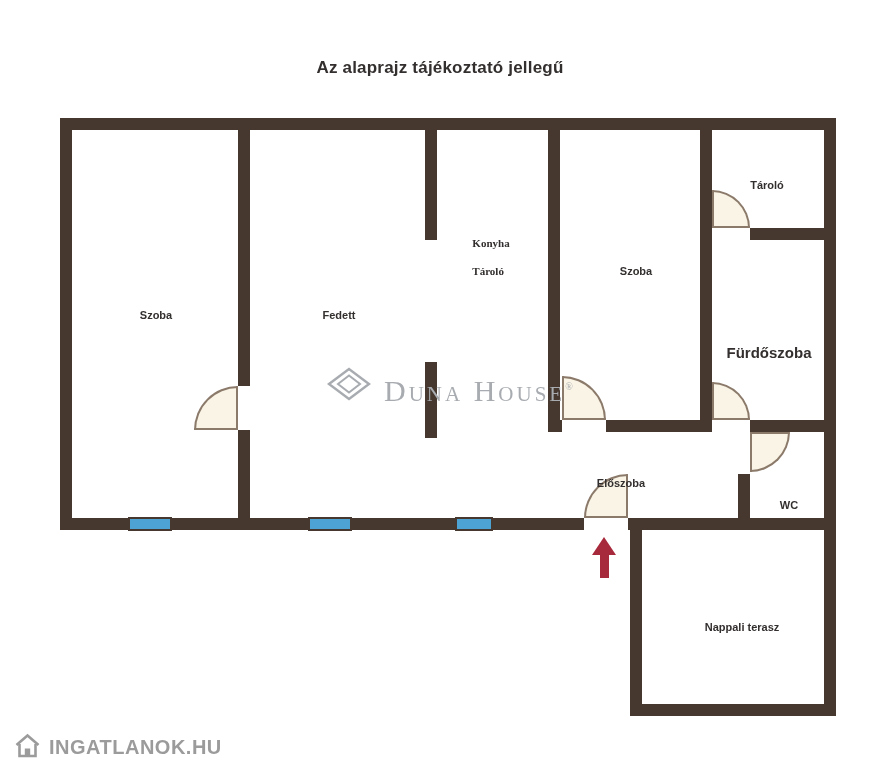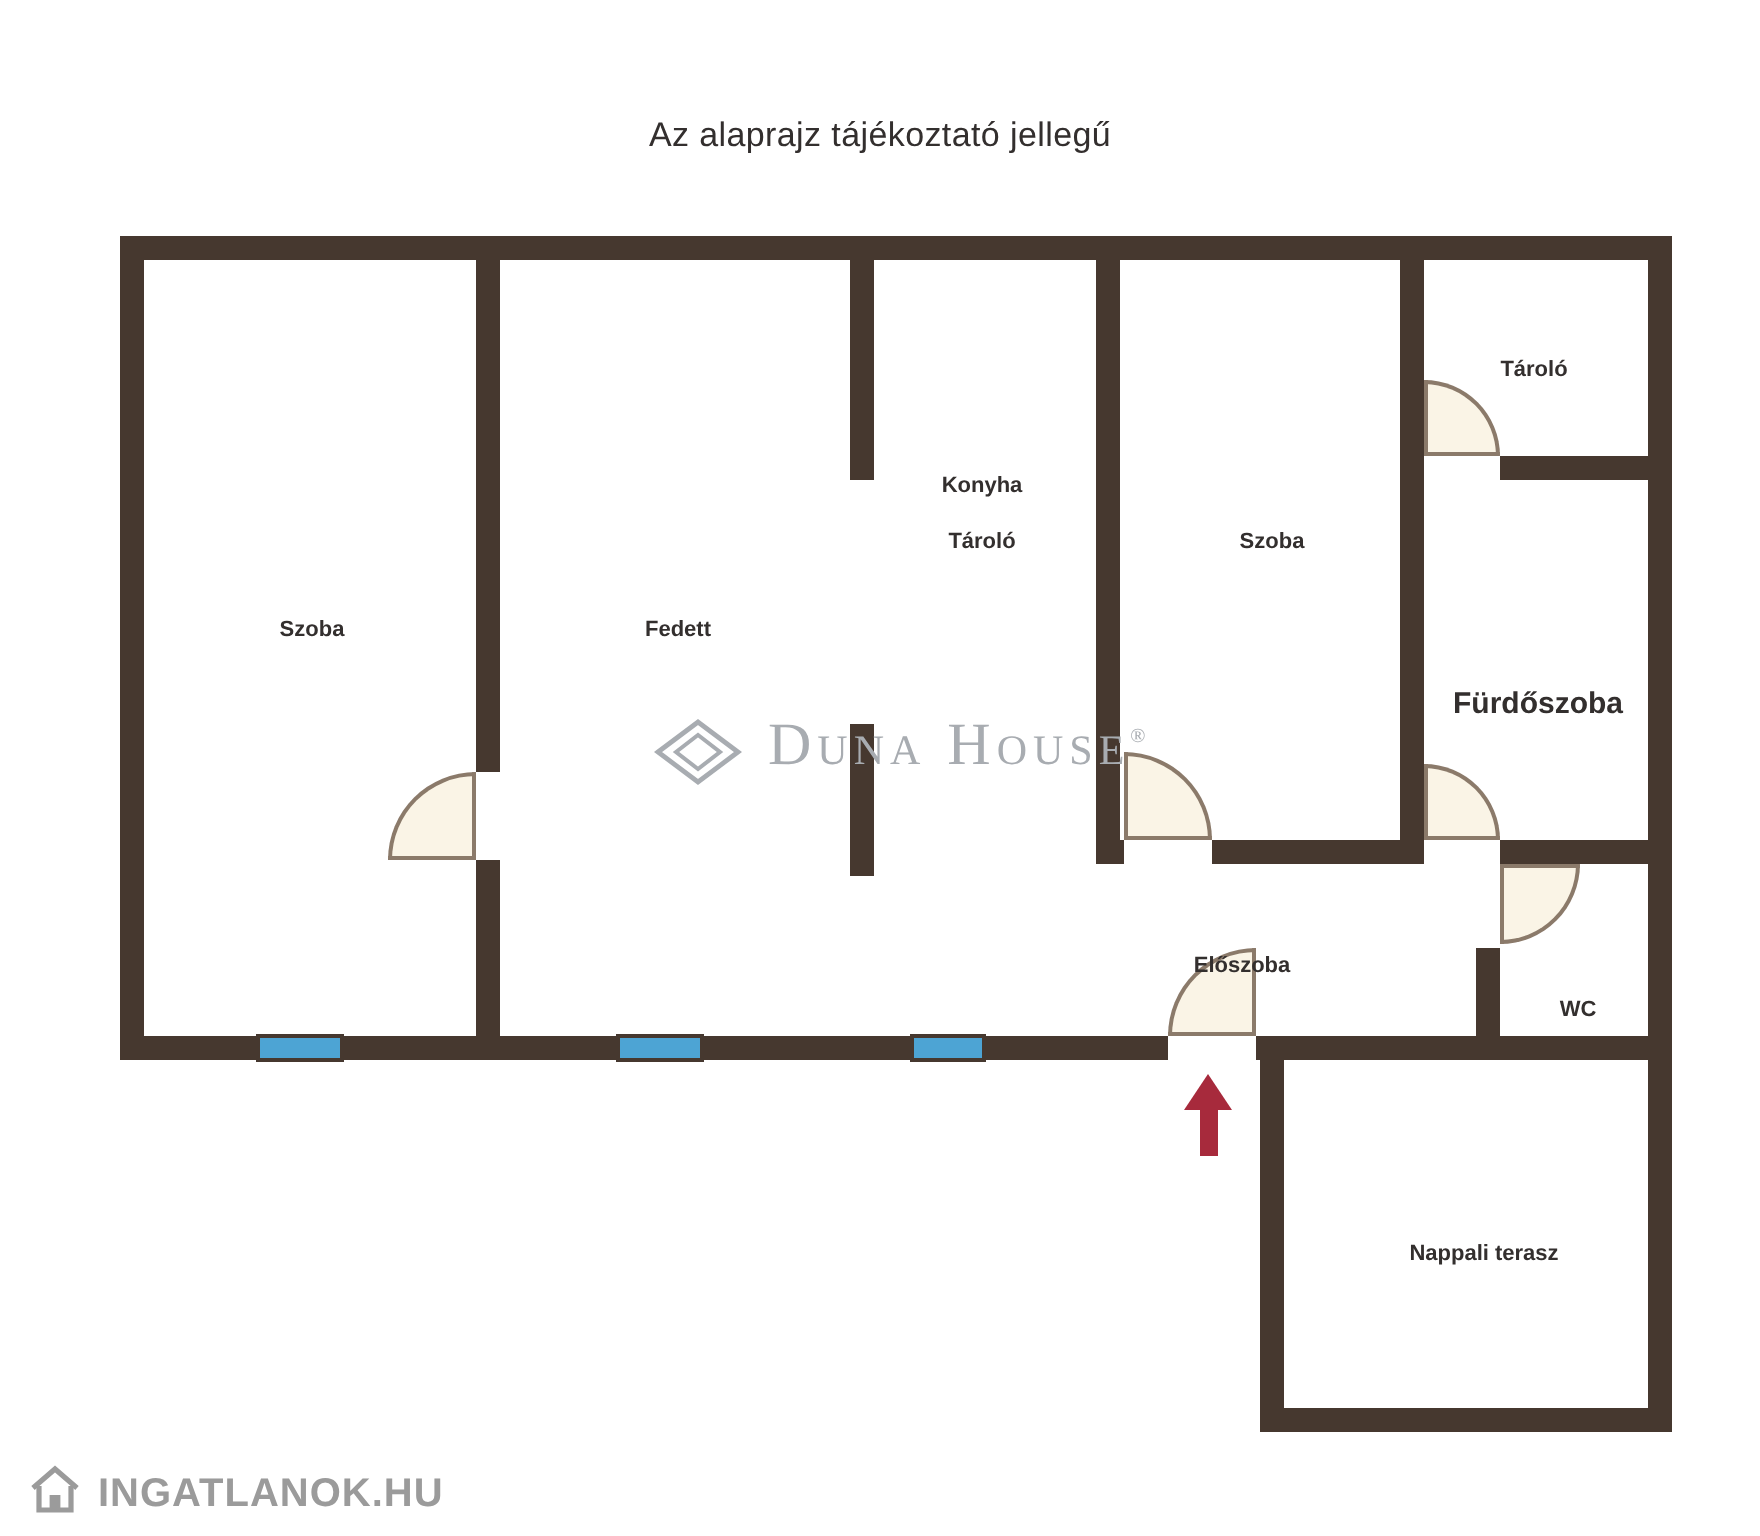--- a/index.html
+++ b/index.html
@@ -6,21 +6,21 @@
   body {
     width:880px; height:768px;
     background:var(--bg,#fff);
     font-family:"Liberation Sans","DejaVu Sans",sans-serif;
     position:relative; overflow:hidden;
   }
   .stage { position:absolute; left:0; top:0; width:880px; height:768px; }
 
   .page-title {
     position:absolute; left:0; top:58px; width:880px;
-    text-align:center; font-size:17px; font-weight:normal;
+    text-align:center; font-size:17px; font-weight:bold;
     color:var(--text,#333); letter-spacing:.2px; z-index:4;
   }
 
   .wall { position:absolute; background:var(--wall,#47382f); z-index:2; }
 
   .door {
     position:absolute; background:var(--door_fill,#faf4e6);
     border:2px solid var(--door_border,#8b7a6a);
     box-sizing:border-box; z-index:3;
   }
@@ -34,25 +34,25 @@
     border:2px solid var(--wall,#47382f);
     box-sizing:border-box; z-index:3;
   }
 
   .room-label {
     position:absolute; transform:translate(-50%,-50%);
     font-weight:bold; font-size:11px; color:var(--text,#333);
     white-space:nowrap; z-index:4;
   }
   .room-label.small { font-size:15px; }
-  .room-label.two-line { text-align:center; line-height:28px; }
+  .room-label.two-line { line-height:28px;font-family:Liberation Serif, serif; }
 
   .dh-watermark {
     position:absolute; left:326px; top:358px; height:48px;
-    display:flex; align-items:flex-start; gap:12px;
+    display:flex; align-items:flex-end; gap:12px;
     color:var(--watermark,#a8acb1); z-index:3;
   }
   .dh-text {
     font-family:"Liberation Serif","DejaVu Serif",serif;
     font-variant:small-caps; font-size:30px; letter-spacing:3px;
     color:var(--watermark,#a8acb1); line-height:1;
   }
   .dh-reg { font-size:10px; vertical-align:super; letter-spacing:0; }
 
   .entry-arrow { position:absolute; left:592px; top:537px; width:24px; height:44px; z-index:4; }

